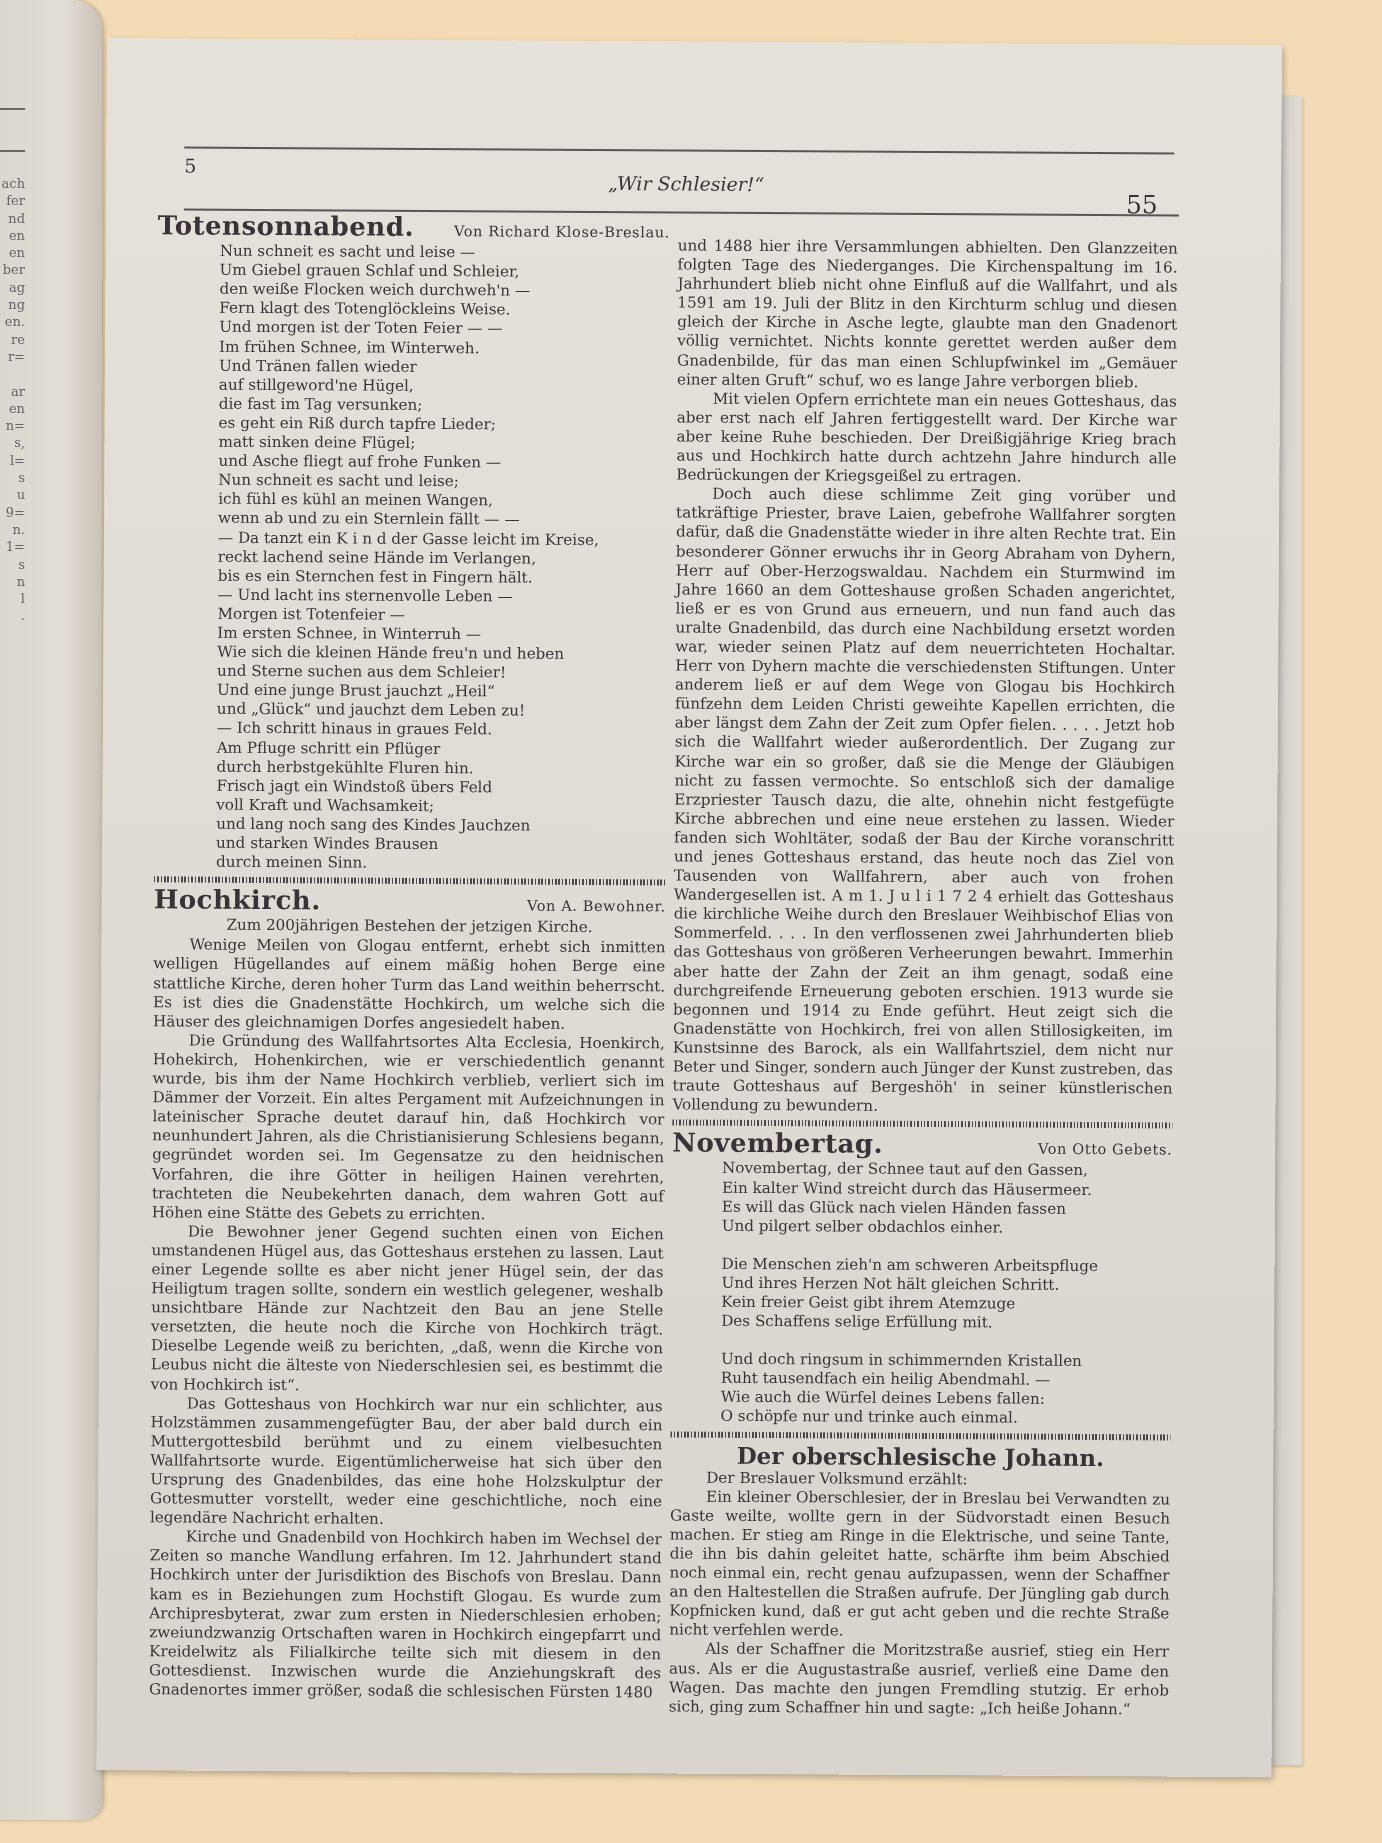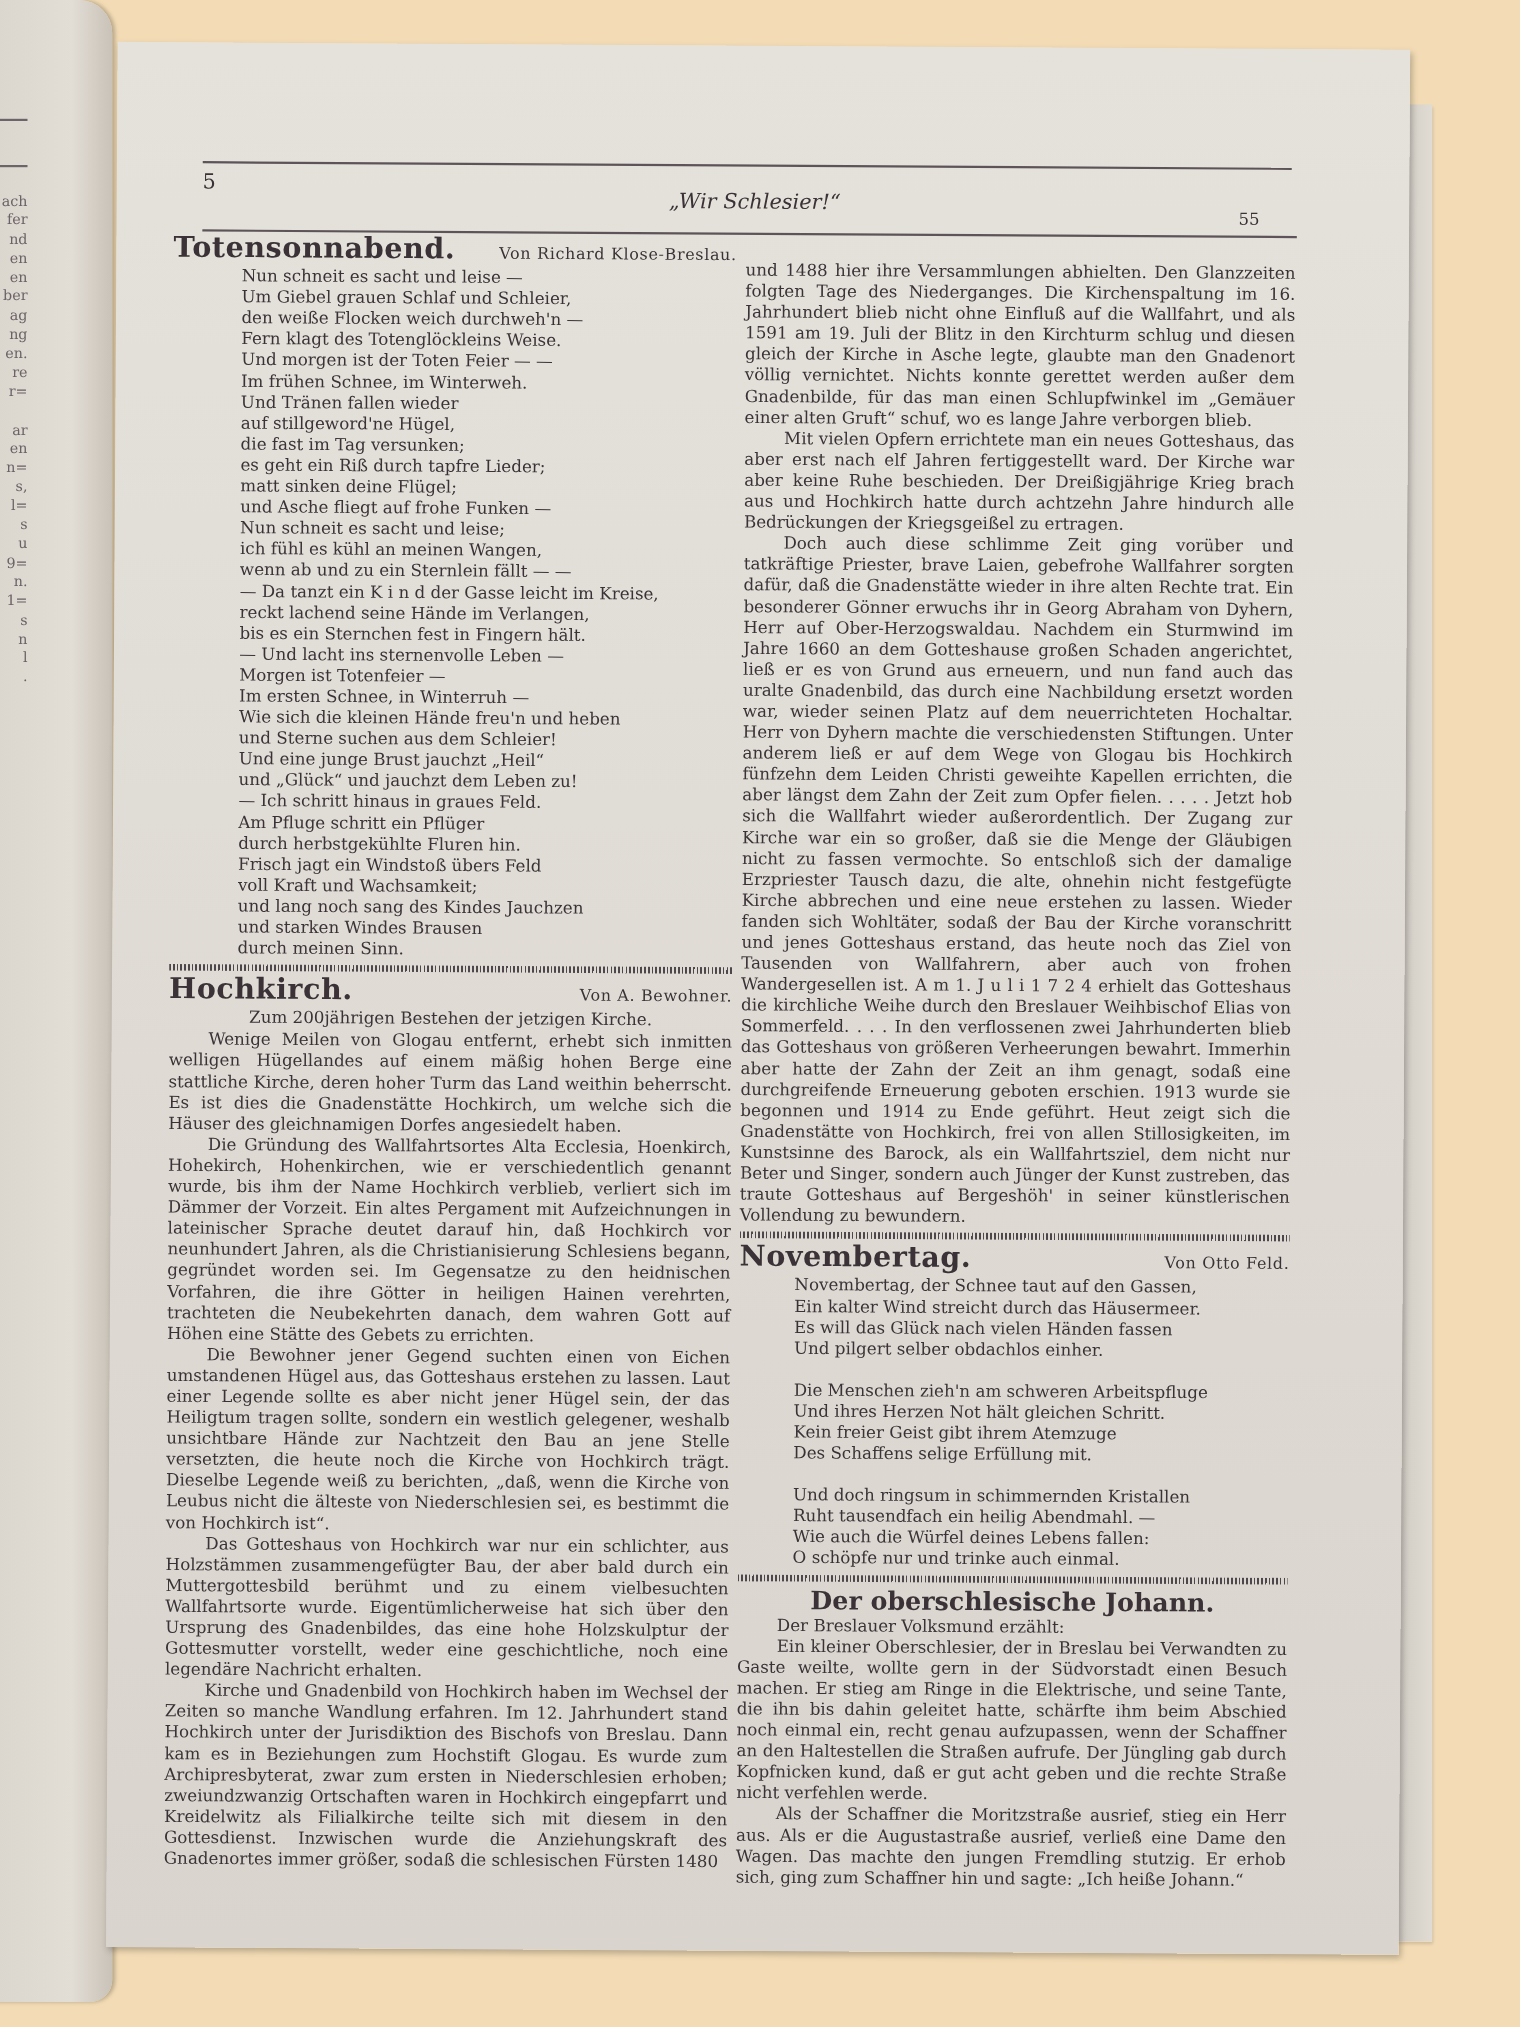--- a/index.html
+++ b/index.html
@@ -29,21 +29,21 @@
     transform: rotate(0.35deg); transform-origin: 0 0;
   }
   .page-edge {
     position: absolute; left: 1270px; top: 95px; width: 32px; height: 1670px;
     background: linear-gradient(90deg, #cfcac2, #e0dcd4);
     box-shadow: 1px 2px 3px rgba(0,0,0,0.15);
   }
   .hdr-rule { position: absolute; left: 78px; width: 990px; height: 2px; background: #5c5458; }
   .hdr-left { position: absolute; left: 78px; top: 116px; font-size: 19px; }
   .hdr-center { position: absolute; left: 430px; top: 131px; width: 300px; text-align: center; font-size: 19px; font-style: italic; }
-  .hdr-right { position: absolute; left: 1020px; top: 146px; font-size: 15px; }
+  .hdr-right { position: absolute; left: 1020px; top: 146px; font-size: 25px; }
 
   .col { position: absolute; font-size: 15.2px; line-height: 19.1px; }
   .col-left { left: 52px; top: 178px; width: 512px; }
   .col-right { left: 572px; top: 195px; width: 500px; }
   .title-row { display: flex; justify-content: space-between; align-items: baseline; margin-bottom: 2px; }
   .art-title { font-size: 26px; font-weight: bold; letter-spacing: 0.5px; }
   .byline { font-size: 14.5px; letter-spacing: 0.6px; }
   .poem { margin-left: 62px; white-space: nowrap; }
   .poem .line { display: block; }
   .poem .stanza-gap { display: block; height: 19px; }
@@ -167,21 +167,21 @@
           <p>Mit vielen Opfern errichtete man ein neues Gotteshaus, das aber erst nach elf Jahren fertiggestellt ward. Der Kirche war aber keine Ruhe beschieden. Der Dreißigjährige Krieg brach aus und Hochkirch hatte durch achtzehn Jahre hindurch alle Bedrückungen der Kriegsgeißel zu ertragen.</p>
           <p>Doch auch diese schlimme Zeit ging vorüber und tatkräftige Priester, brave Laien, gebefrohe Wallfahrer sorgten dafür, daß die Gnadenstätte wieder in ihre alten Rechte trat. Ein besonderer Gönner erwuchs ihr in Georg Abraham von Dyhern, Herr auf Ober-Herzogswaldau. Nachdem ein Sturmwind im Jahre 1660 an dem Gotteshause großen Schaden angerichtet, ließ er es von Grund aus erneuern, und nun fand auch das uralte Gnadenbild, das durch eine Nachbildung ersetzt worden war, wieder seinen Platz auf dem neuerrichteten Hochaltar. Herr von Dyhern machte die verschiedensten Stiftungen. Unter anderem ließ er auf dem Wege von Glogau bis Hochkirch fünfzehn dem Leiden Christi geweihte Kapellen errichten, die aber längst dem Zahn der Zeit zum Opfer fielen. . . . . Jetzt hob sich die Wallfahrt wieder außerordentlich. Der Zugang zur Kirche war ein so großer, daß sie die Menge der Gläubigen nicht zu fassen vermochte. So entschloß sich der damalige Erzpriester Tausch dazu, die alte, ohnehin nicht festgefügte Kirche abbrechen und eine neue erstehen zu lassen. Wieder fanden sich Wohltäter, sodaß der Bau der Kirche voranschritt und jenes Gotteshaus erstand, das heute noch das Ziel von Tausenden von Wallfahrern, aber auch von frohen Wandergesellen ist. A m 1. J u l i 1 7 2 4 erhielt das Gotteshaus die kirchliche Weihe durch den Breslauer Weihbischof Elias von Sommerfeld. . . . In den verflossenen zwei Jahrhunderten blieb das Gotteshaus von größeren Verheerungen bewahrt. Immerhin aber hatte der Zahn der Zeit an ihm genagt, sodaß eine durchgreifende Erneuerung geboten erschien. 1913 wurde sie begonnen und 1914 zu Ende geführt. Heut zeigt sich die Gnadenstätte von Hochkirch, frei von allen Stillosigkeiten, im Kunstsinne des Barock, als ein Wallfahrtsziel, dem nicht nur Beter und Singer, sondern auch Jünger der Kunst zustreben, das traute Gotteshaus auf Bergeshöh' in seiner künstlerischen Vollendung zu bewundern.</p>
         </div>
     </section>
 
     <div class="dotted"></div>
 
     <section>
       <div class="title-row">
         <span class="art-title">Novembertag.</span>
-        <span class="byline">Von Otto Feld.</span>
+        <span class="byline">Von Otto Gebets.</span>
       </div>
       <div class="poem" id="poem-nov" style="margin-left:50px">
           <span class="line">Novembertag, der Schnee taut auf den Gassen,</span>
           <span class="line">Ein kalter Wind streicht durch das Häusermeer.</span>
           <span class="line">Es will das Glück nach vielen Händen fassen</span>
           <span class="line">Und pilgert selber obdachlos einher.</span>
           <span class="stanza-gap"></span>
           <span class="line">Die Menschen zieh'n am schweren Arbeitspfluge</span>
           <span class="line">Und ihres Herzen Not hält gleichen Schritt.</span>
           <span class="line">Kein freier Geist gibt ihrem Atemzuge</span>

